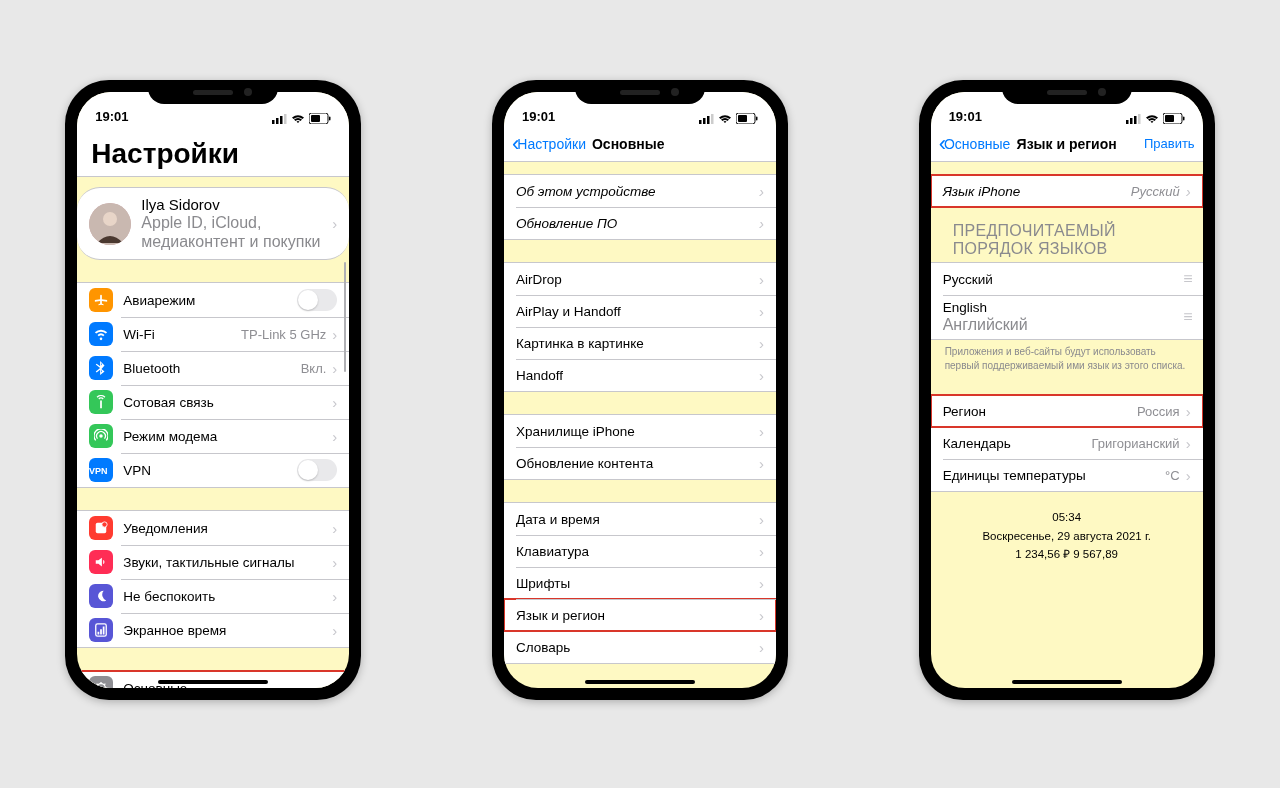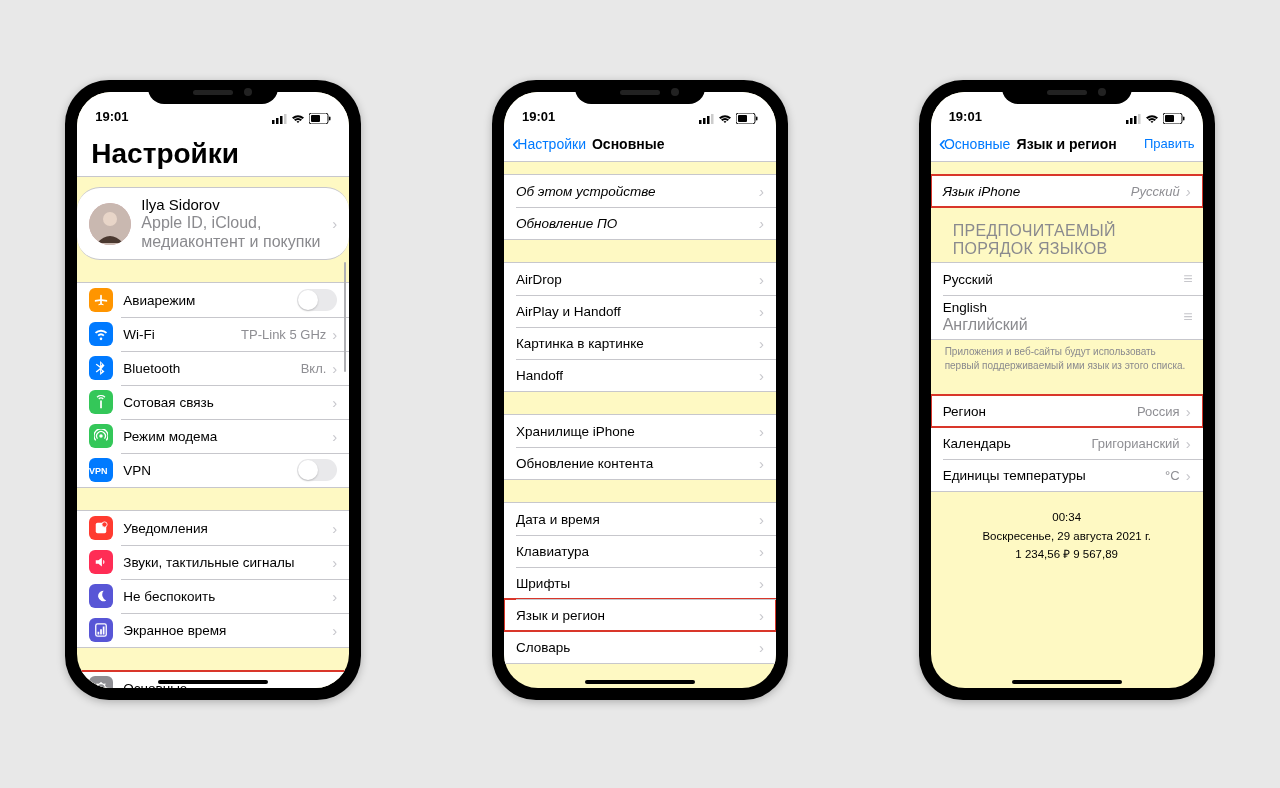--- a/index.html
+++ b/index.html
@@ -453,20 +453,20 @@
             <span class="value">Григорианский</span>
             <span class="chevron">›</span>
           </div>
           <div class="row">
             <span class="label">Единицы температуры</span>
             <span class="value">°C</span>
             <span class="chevron">›</span>
           </div>
         </div>
       <div class="example">
-        <div>00:34</div>
+        <div>05:34</div>
         <div>Воскресенье, 29 августа 2021 г.</div>
         <div>1 234,56 ₽    9 567,89</div>
       </div>
     </div>
     <div class="homebar"></div>
   </div>
 </div>
 
 </body></html>

